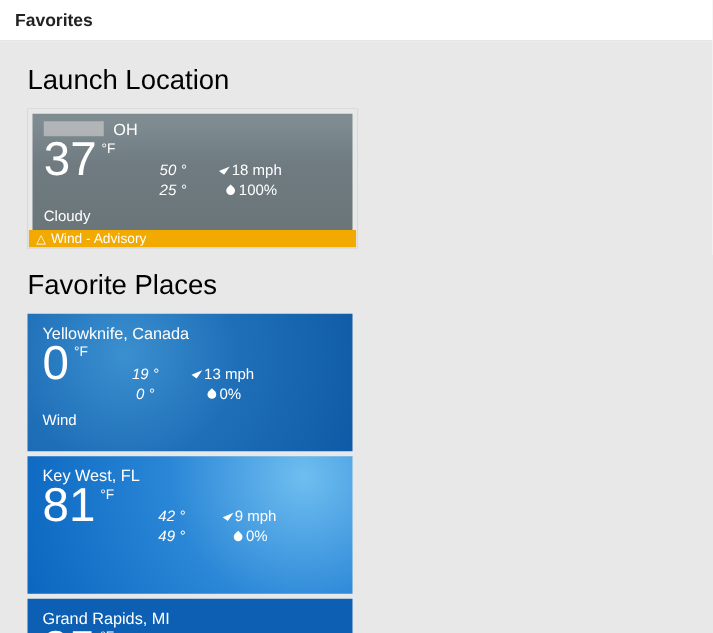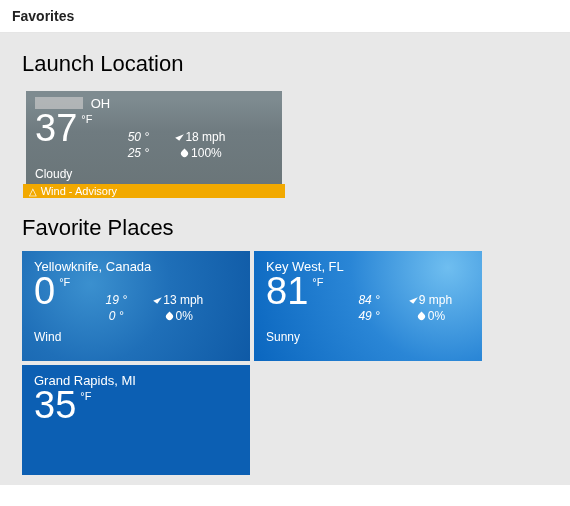--- a/index.html
+++ b/index.html
@@ -28,21 +28,21 @@
   }
   .section-title.fav { margin-top: 16px; margin-bottom: 10px; }
   
   .tile-grid {
     display: flex;
     flex-wrap: wrap;
   }
   .tile {
     color: #fff;
     position: relative;
-    width: 228px;
+    width: 260px;
     height: 110px;
     margin-right: 4px;
     margin-bottom: 4px;
     padding: 8px 12px 6px 12px;
     overflow: hidden;
     cursor: pointer;
   }
   .tile.launch {
     width: 264px;
     height: 112px;
@@ -185,29 +185,28 @@
     </div>
     <div class="cond">Wind</div>
 
   </div>
       <div class="tile sunny">
     <div class="loc">Key West, FL</div>
     <div class="data-row">
       <span class="temp">81</span>
       <span class="unit">°F</span>
       <div class="mini col-a">
-        <div>84 °</div>
+        <div>42 °</div>
         <div>49 °</div>
       </div>
       <div class="mini col-b">
         <div><span class="arrow-ne"></span>9 mph</div>
         <div><span class="drop"></span>0%</div>
       </div>
     </div>
-    <div class="cond">Sunny</div>
 
   </div>
       <div class="tile cloudy-blue">
     <div class="loc">Grand Rapids, MI</div>
     <div class="data-row">
       <span class="temp">35</span>
       <span class="unit">°F</span>
 
     </div>
 

